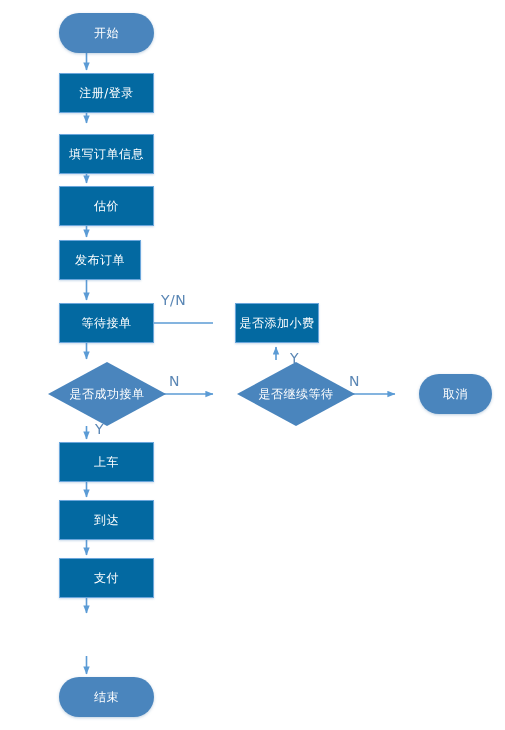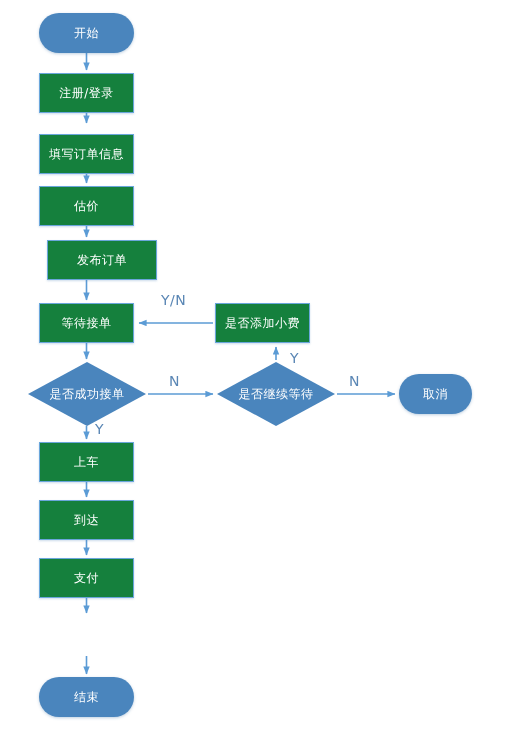--- a/index.html
+++ b/index.html
@@ -21,23 +21,24 @@
     position: absolute;
     box-sizing: border-box;
     display: flex;
     align-items: center;
     justify-content: center;
     color: #ffffff;
     font-size: 12px;
     letter-spacing: 0.5px;
     text-align: center;
     user-select: none;
+    margin-left: 20px;
   }
   .node.process {
-    background: #15803d;
+    background: #0369a1;
     border: 1px solid #6aa6db;
     box-shadow: 0 1px 2px rgba(90,140,190,0.30);
   }
   .node.terminator {
     background: #4a85bd;
     border-radius: 22px;
     box-shadow: 0 1px 3px rgba(70,120,170,0.35);
   }
   .node.decision {
     background: transparent;
@@ -116,29 +117,29 @@
   </div>
 
   <div class="node process" style="left:39px;top:134px;width:95px;height:40px;">
     <span>填写订单信息</span>
   </div>
 
   <div class="node process" style="left:39px;top:186px;width:95px;height:40px;">
     <span>估价</span>
   </div>
 
-  <div class="node process" style="left:47px;top:240px;width:110px;height:40px;">
+  <div class="node process" style="left:39px;top:240px;width:82px;height:40px;">
     <span>发布订单</span>
   </div>
 
   <div class="node process" style="left:39px;top:303px;width:95px;height:40px;">
     <span>等待接单</span>
   </div>
 
-  <div class="node process" style="left:215px;top:303px;width:95px;height:40px;">
+  <div class="node process" style="left:215px;top:303px;width:84px;height:40px;">
     <span>是否添加小费</span>
   </div>
 
   <div class="node decision" style="left:28px;top:362px;width:118px;height:64px;">
     <svg class="dia-shape" viewBox="0 0 118 64" preserveAspectRatio="none">
       <polygon points="59,0 118,32 59,64 0,32" fill="#4a85bd"></polygon>
     </svg>
     <span class="dia-label">是否成功接单</span>
   </div>
 

